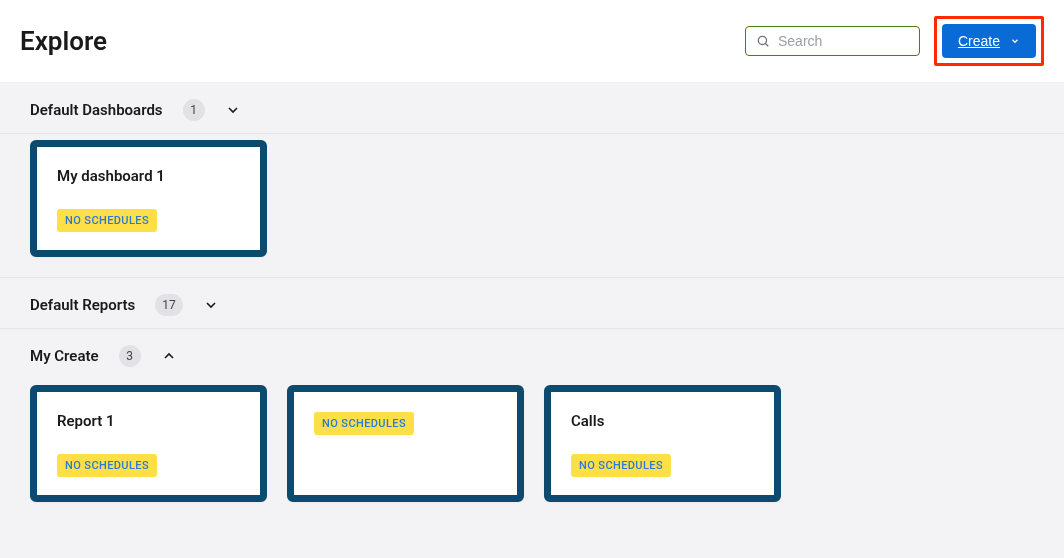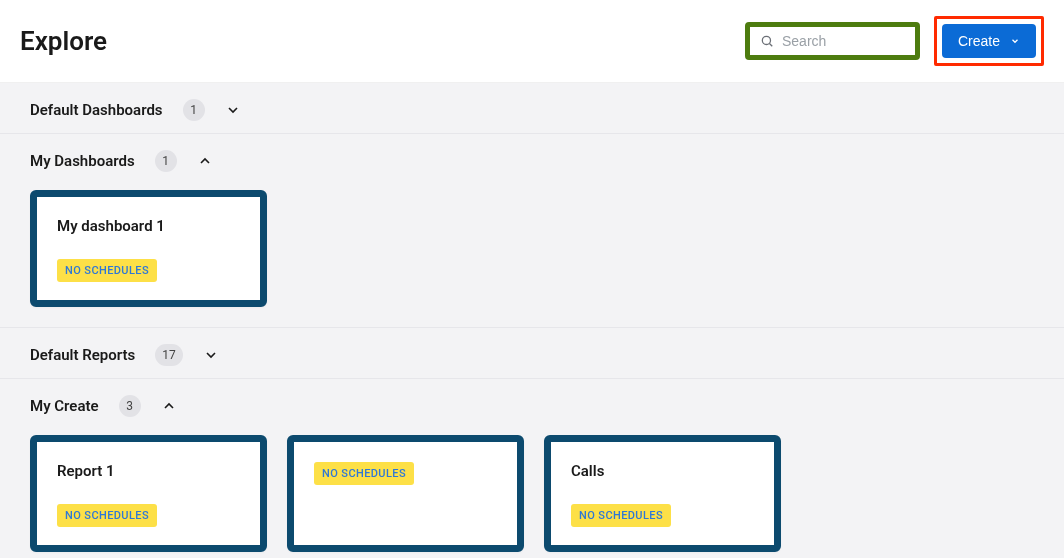--- a/index.html
+++ b/index.html
@@ -50,21 +50,21 @@
       border-radius: 50%;
       border: 1px solid #ccc;
     }
     .toggle-label {
       font-size: 14px;
       color: #222;
     }
     .search-wrap {
       display: flex;
       align-items: center;
-      border: 5px solid #4d7c0f;
+      border: 1px solid #4d7c0f;
       border-radius: 4px;
       padding: 6px 10px;
       width: 175px;
       gap: 8px;
     }
     .search-input {
       border: none;
       outline: none;
       font-size: 14px;
       color: #333;
@@ -85,21 +85,21 @@
       gap: 10px;
       cursor: pointer;
     }
     .highlight-box {
       border: 3px solid #ff2a00;
       padding: 5px;
       border-radius: 2px;
       margin-left: 14px;
       display: flex;
     }
-    .highlight-box .create-btn { margin-left: 0; }
+    .highlight-box .create-btn { margin-left: 0; text-decoration: underline; }
     .content {
       background: #f3f3f5;
       padding: 0 0 24px 0;
       min-height: calc(558px - 74px);
     }
     .section-header {
       display: flex;
       align-items: center;
       gap: 20px;
       padding: 16px 30px 12px 30px;
@@ -195,29 +195,20 @@
     <span class="section-title">Default Dashboards</span>
     <span class="count-badge">1</span>
     <span class="chev">
       <svg width="16" height="16" viewBox="0 0 24 24" fill="none" stroke="#1a1a1a" stroke-width="2.4">
           <polyline points="6 9 12 15 18 9"></polyline>
         </svg>
     </span>
   </div>
   <div class="divider"></div>
 
-  <div class="section-header">
-    <span class="section-title">My Dashboards</span>
-    <span class="count-badge">1</span>
-    <span class="chev">
-      <svg width="16" height="16" viewBox="0 0 24 24" fill="none" stroke="#1a1a1a" stroke-width="2.4">
-          <polyline points="6 15 12 9 18 15"></polyline>
-        </svg>
-    </span>
-  </div>
 
   <div class="cards-row">
     <div class="card">
       <div class="card-title">My dashboard 1</div>
       <span class="tag">NO SCHEDULES</span>
     </div>
   </div>
 
   <div class="divider"></div>
 

